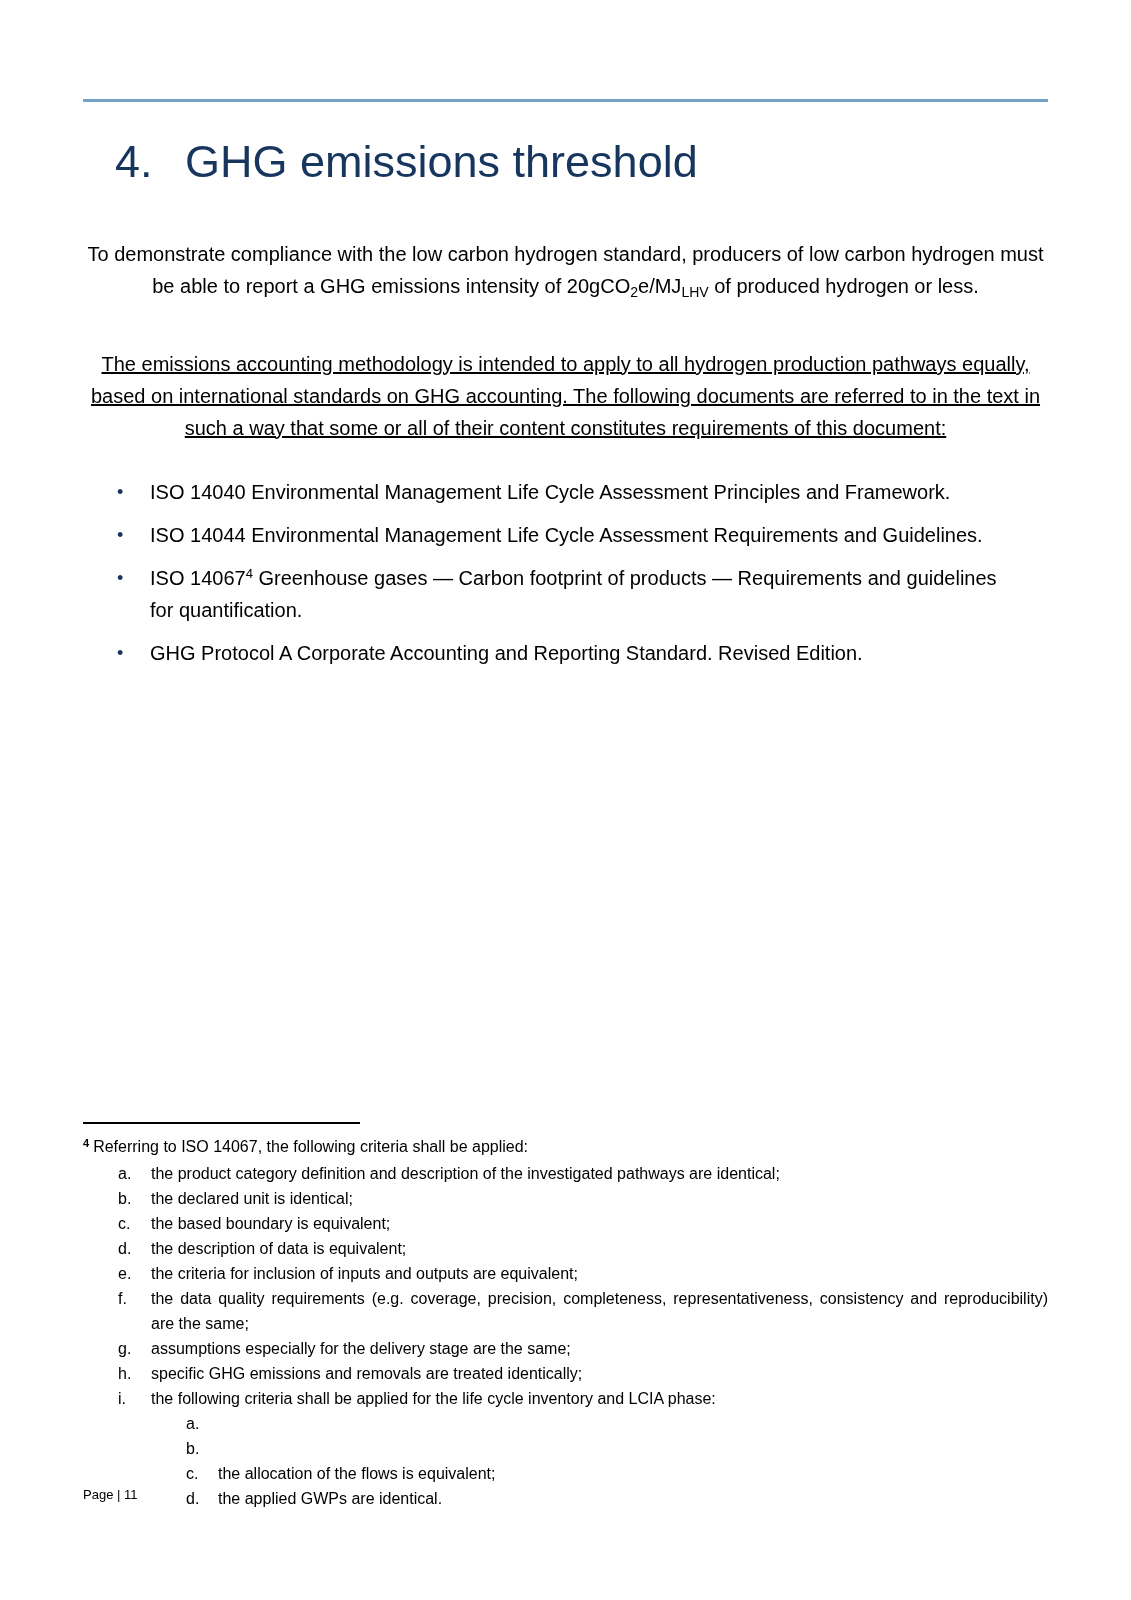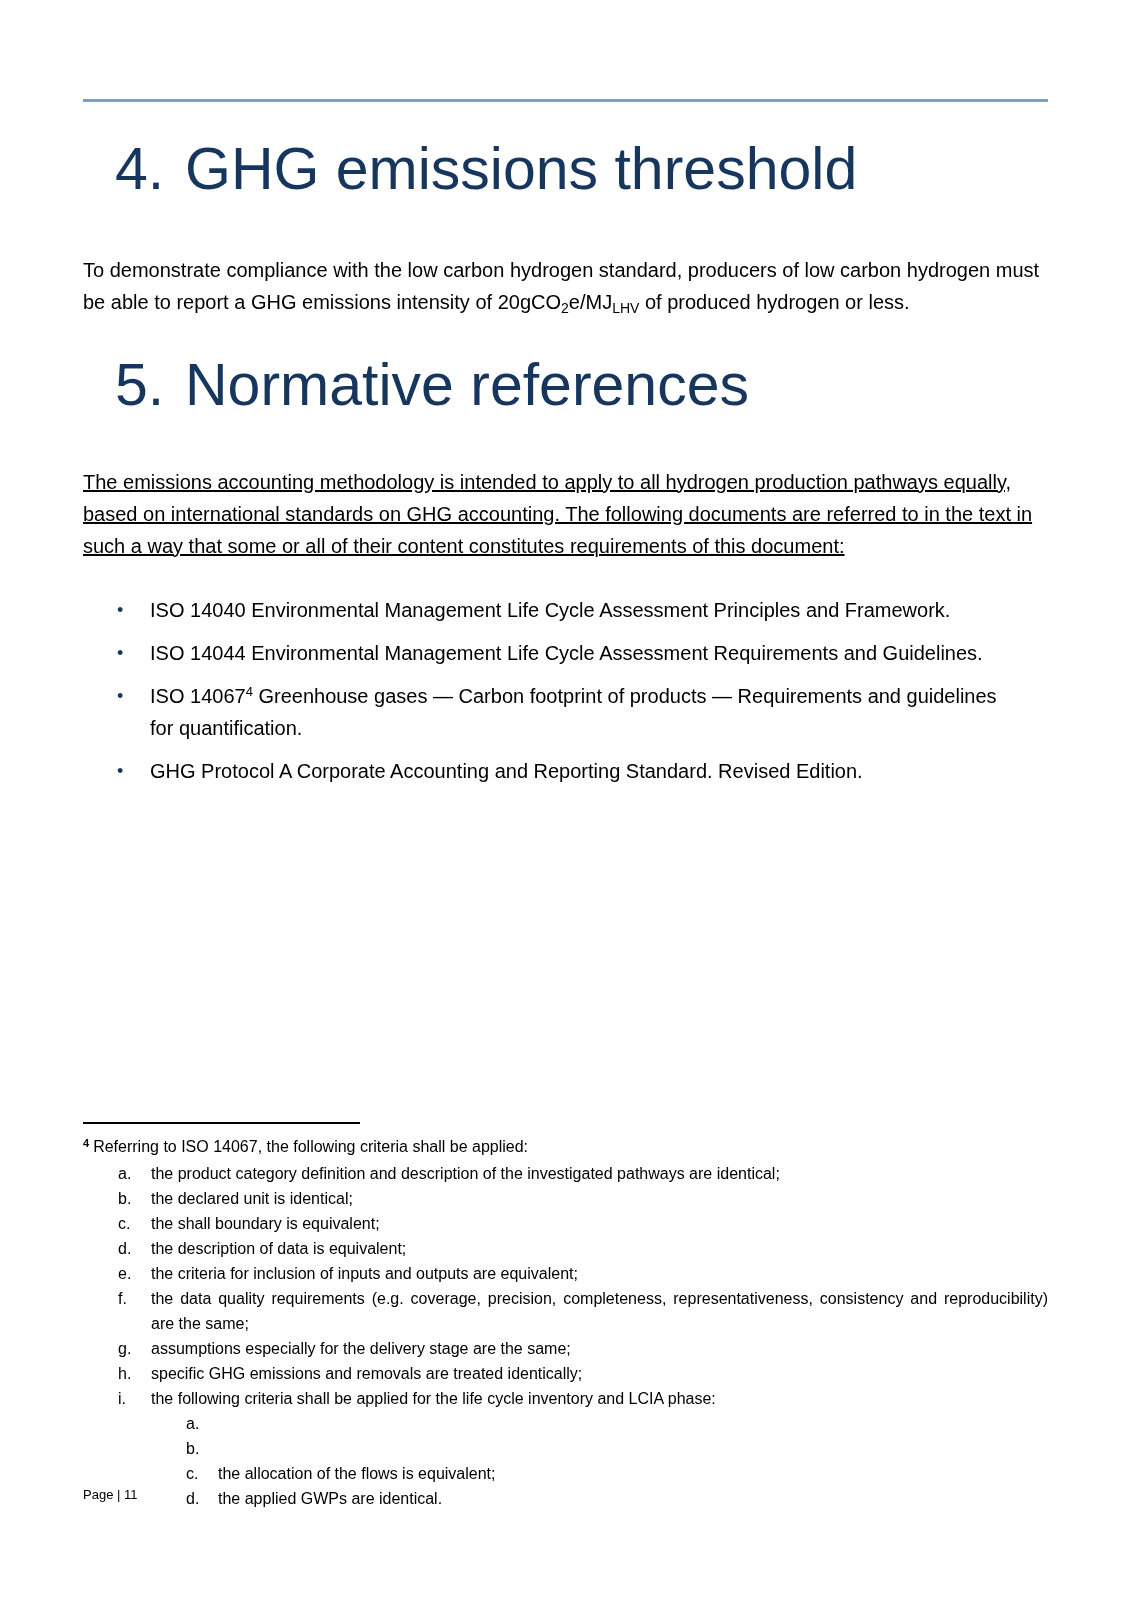--- a/index.html
+++ b/index.html
@@ -26,34 +26,35 @@
     padding: 0 83px;
   }
   .top-rule {
     margin-top: 99px;
     height: 3px;
     background: var(--rule);
   }
   h1.section-heading {
     margin-top: 34px;
     padding-left: 32px;
-    font-size: 59px;
+    font-size: 45px;
     font-weight: 400;
     color: var(--heading);
     letter-spacing: 0px;
     line-height: 1.15;
   }
   h1.section-heading .h-num {
     display: inline-block;
     width: 70px;
   }
   p.body-para {
     font-size: 20px;
     line-height: 32px;
     color: var(--text);
+    text-align: center;
   }
   .para-after-h4 { margin-top: 50px; }
   .h5-heading { margin-top: 74px; }
   .para-after-h5 { margin-top: 46px; text-decoration: underline; }
   sub.inline-sub {
     font-size: 14px;
     vertical-align: baseline;
     position: relative;
     top: 4px;
     line-height: 0;
@@ -134,23 +135,20 @@
   <div class="content">
 
     <div class="top-rule"></div>
 
     <h1 class="section-heading">
       <span class="h-num">4.</span><span>GHG emissions threshold</span>
     </h1>
 
     <p class="body-para para-after-h4"><span>To demonstrate compliance with the low carbon hydrogen standard, producers of low carbon hydrogen must be able to report a GHG emissions intensity of 20gCO</span><sub class="inline-sub">2</sub><span>e/MJ</span><sub class="inline-sub">LHV</sub><span> of produced hydrogen or less.</span></p>
 
-    <h1 class="section-heading h5-heading">
-      <span class="h-num">5.</span><span>Normative references</span>
-    </h1>
 
     <p class="body-para para-after-h5">The emissions accounting methodology is intended to apply to all hydrogen production pathways equally, based on international standards on GHG accounting. The following documents are referred to in the text in such a way that some or all of their content constitutes requirements of this document:</p>
 
     <ul class="refs">
       <li>
         <span class="bullet-dot">•</span>
         <span class="bullet-text">ISO 14040 Environmental Management Life Cycle Assessment Principles and Framework.</span>
       </li>
       <li>
         <span class="bullet-dot">•</span>
@@ -175,21 +173,21 @@
       <div class="fn-item">
         <span class="fn-letter">a.</span>
         <span class="fn-text">the product category definition and description of the investigated pathways are identical;</span>
       </div>
       <div class="fn-item">
         <span class="fn-letter">b.</span>
         <span class="fn-text">the declared unit is identical;</span>
       </div>
       <div class="fn-item">
         <span class="fn-letter">c.</span>
-        <span class="fn-text">the shall boundary is equivalent;</span>
+        <span class="fn-text">the based boundary is equivalent;</span>
       </div>
       <div class="fn-item">
         <span class="fn-letter">d.</span>
         <span class="fn-text">the description of data is equivalent;</span>
       </div>
       <div class="fn-item">
         <span class="fn-letter">e.</span>
         <span class="fn-text">the criteria for inclusion of inputs and outputs are equivalent;</span>
       </div>
       <div class="fn-item">

